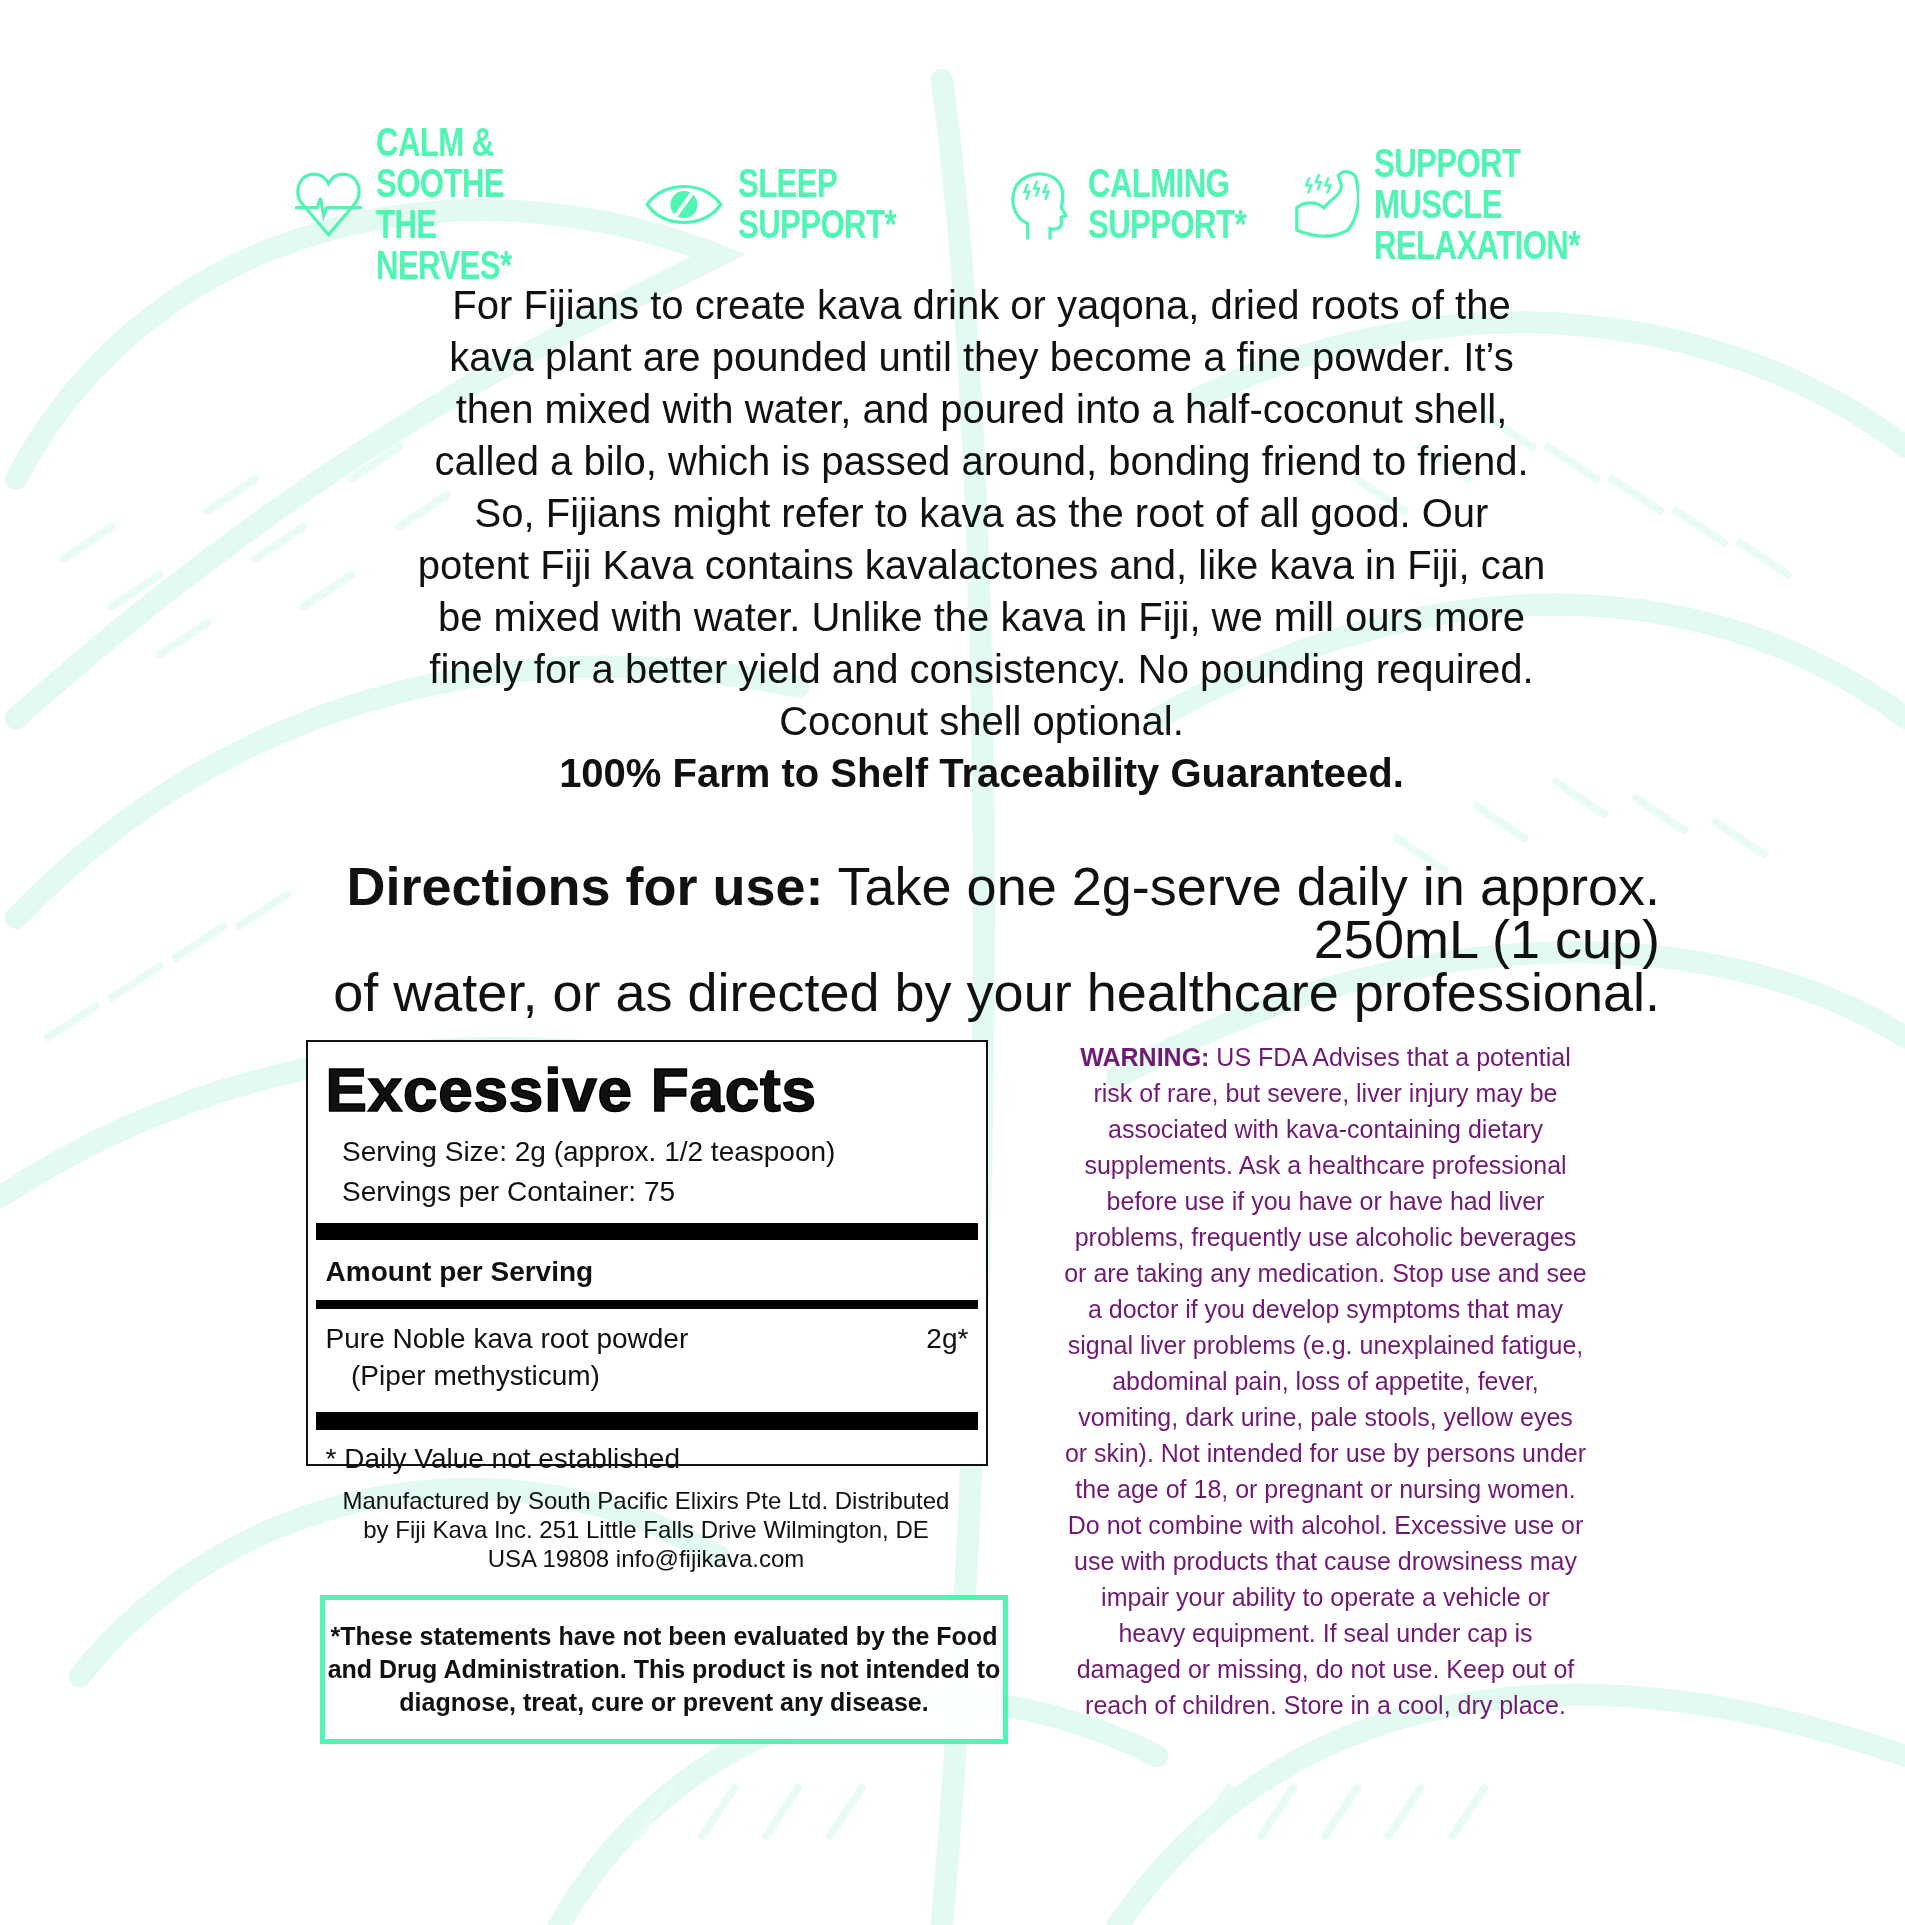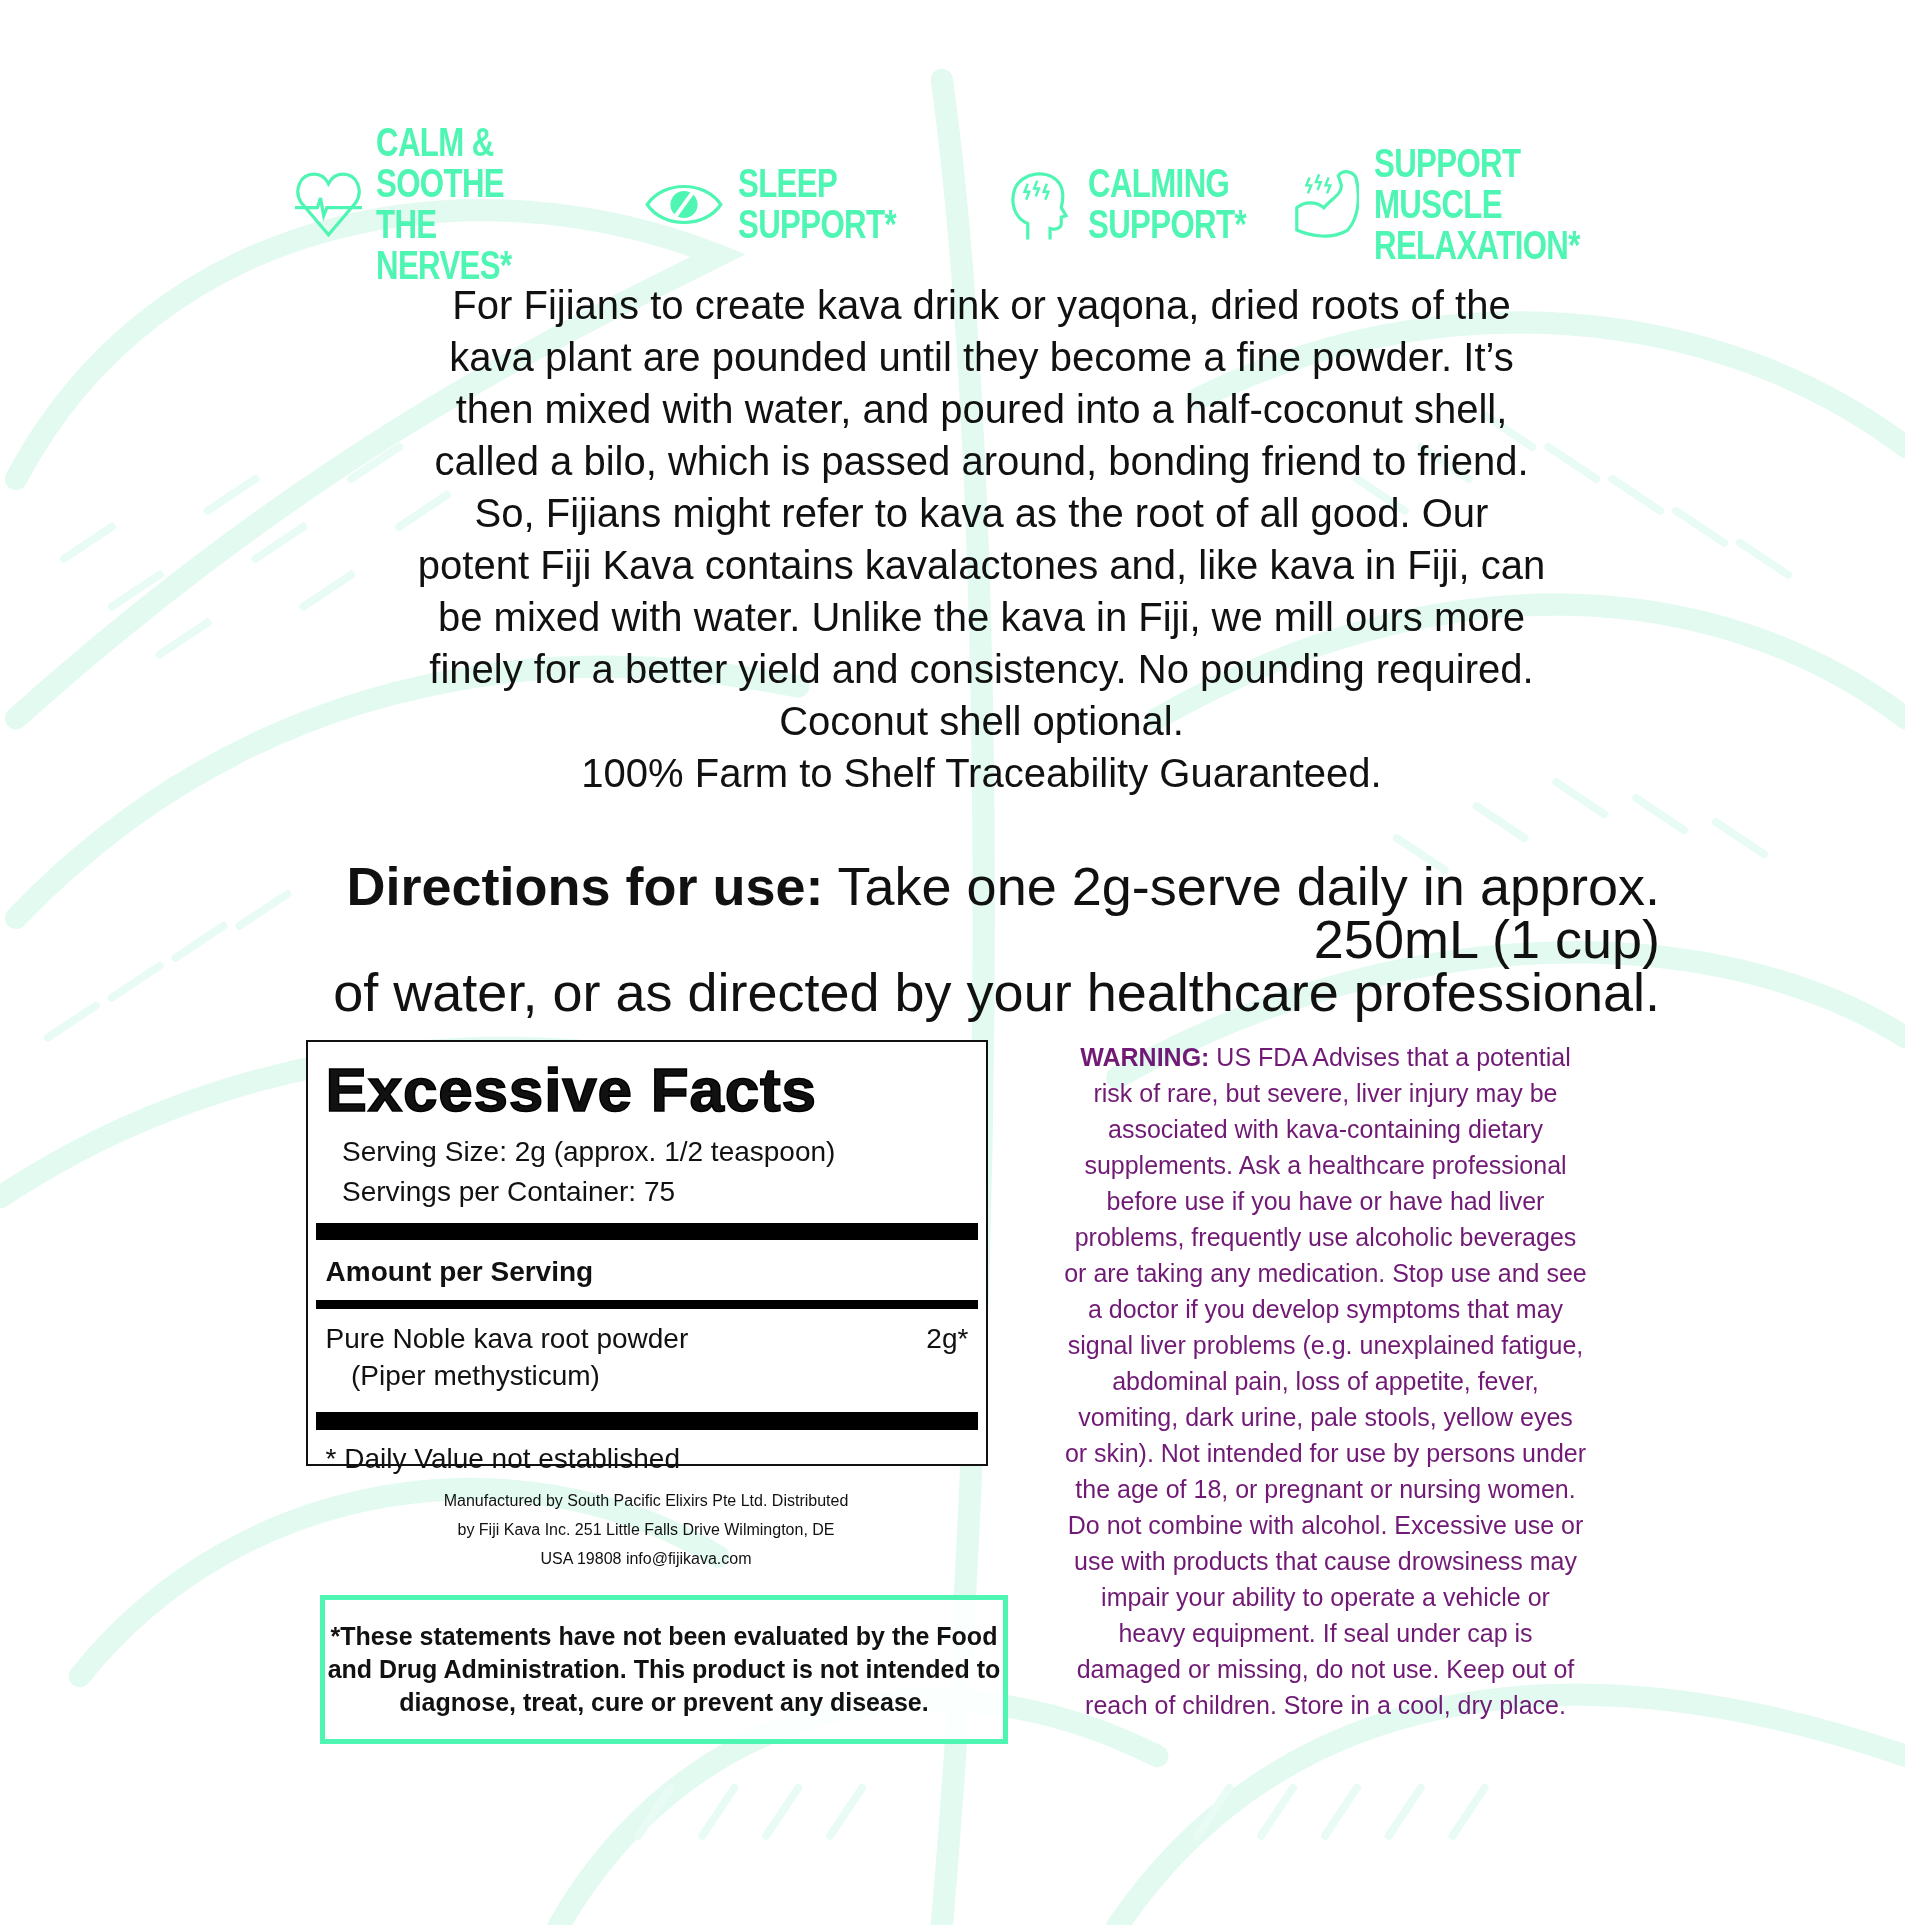--- a/index.html
+++ b/index.html
@@ -13,39 +13,39 @@
   
   .benefits { position: absolute; top: 152px; left: 295px; width: 1357px; height: 104px; display: flex; align-items: center; }
   .benefit { display: flex; align-items: center; margin-right: 14.4px; }
   .benefit-icon { width: 67px; height: 77px; margin-right: 14.4px; flex-shrink: 0; }
   .benefit-label { color: #4ff5b2; font-family: "Liberation Sans", sans-serif; font-weight: 700; font-size: 40px; line-height: 41px; letter-spacing: -0.8px; transform: scaleX(0.78); transform-origin: left center; text-transform: uppercase; white-space: pre-line; }
   .b1 { width: 359px; } .b2 { width: 375px; } .b3 { width: 271px; } .b4 { width: 367px; }
 
   
   .intro { position: absolute; top: 279px; left: 303px; width: 1357px; text-align: center; font-size: 40px; line-height: 52px; color: #111; }
   .intro .line { display: block; white-space: nowrap; }
-  .intro .strong { font-weight: 400; }
+  .intro .strong { font-weight: 700; }
 
   .directions { position: absolute; top: 860px; left: 303px; width: 1357px; text-align: right; font-size: 54px; line-height: 53px; }
   .directions b { font-weight: 700; }
 
   
   .facts { position: absolute; top: 1040px; left: 306px; width: 682px; height: 426px; border: 2.4px solid #111; background: #fff; padding: 0 8px; }
   .facts-title { font-family: "Liberation Sans", sans-serif; font-weight: 900; font-size: 62px; line-height: 64px; margin-top: 16px; margin-left: 9.6px; letter-spacing: 0.8px; -webkit-text-stroke: 1.6px #000; }
   .facts-line { font-size: 28px; line-height: 40px; margin-left: 26px; }
   .facts-line.first { margin-top: 9.6px; }
   .bar-thick { height: 17.6px; background: #000; margin: 11.2px 0 0 0; }
   .bar-med { height: 9.6px; background: #000; margin: 8px 0 0 0; }
   .facts-amount { font-size: 28px; font-weight: 700; margin: 11.2px 0 0 9.6px; line-height: 40px; }
   .facts-row { display: flex; justify-content: space-between; margin: 11.2px 9.6px 0 9.6px; font-size: 28px; line-height: 37px; }
   .facts-sub { font-size: 28px; line-height: 37px; margin-left: 35px; }
   .facts-foot { font-size: 28px; line-height: 40px; margin: 9.6px 0 0 9.6px; }
 
   
-  .manufacturer { position: absolute; top: 1486px; left: 295px; width: 702px; text-align: center; font-size: 16px; line-height: 29px; }
+  .manufacturer { position: absolute; top: 1486px; left: 295px; width: 702px; text-align: center; font-size: 24px; line-height: 29px; }
   .manufacturer .line { display: block; white-space: nowrap; }
 
   
   .disclaimer { position: absolute; top: 1595px; left: 320px; width: 688px; height: 149px; border: 5.6px solid #4ff5b2; background: rgba(255,255,255,0.85); display: flex; align-items: center; justify-content: center; text-align: center; }
   .disclaimer-text { font-size: 25px; line-height: 33px; font-weight: 700; }
   .disclaimer-text .line { display: block; white-space: nowrap; }
 
   
   .warning { position: absolute; top: 1039px; left: 1022px; width: 607px; text-align: center; font-size: 25px; line-height: 36px; color: #701a75; }
   .warning .line { display: block; white-space: nowrap; }

